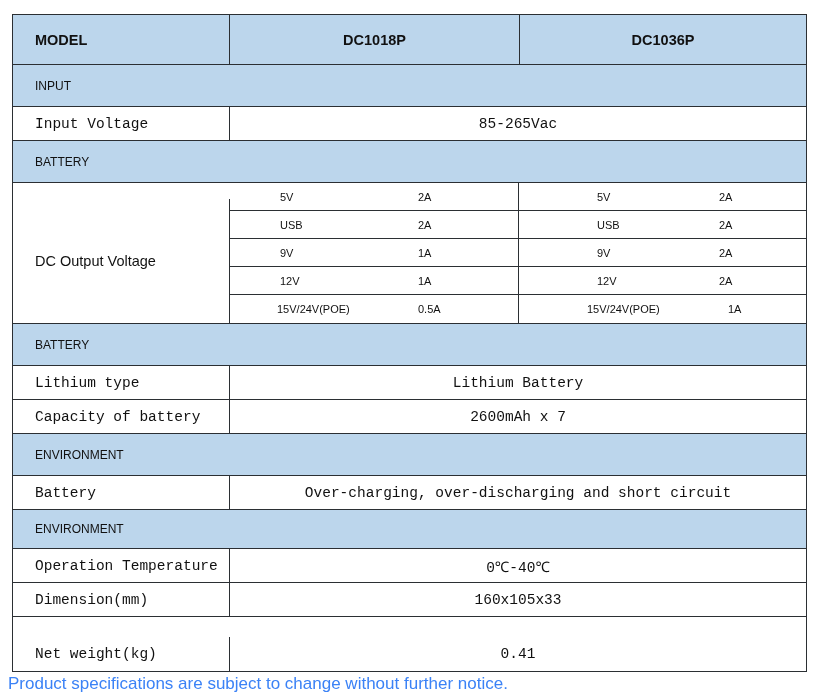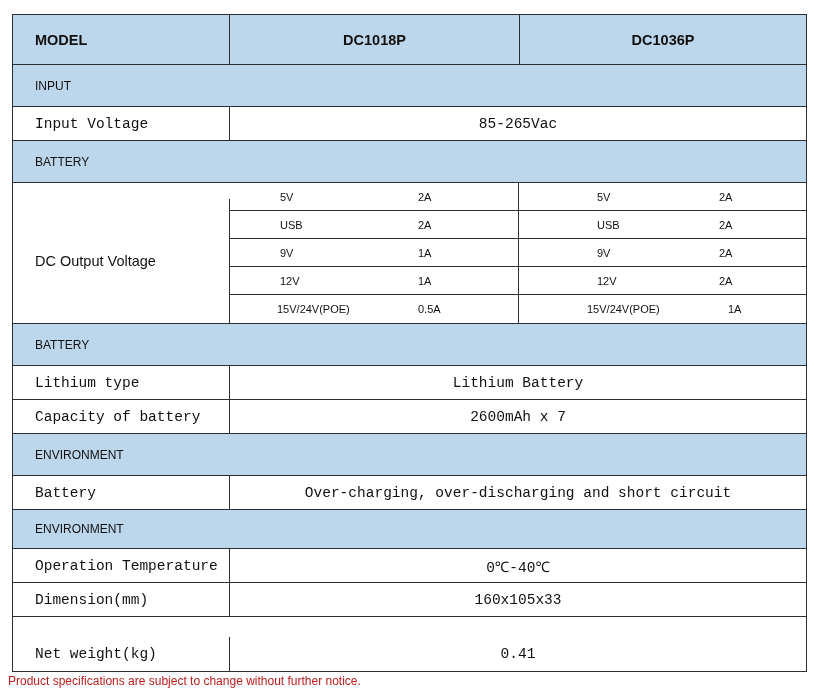--- a/index.html
+++ b/index.html
@@ -32,21 +32,21 @@
   .out-col.c2 { flex: 1; }
   .out-line { height: 28px; display: flex; align-items: center; font-size: 11px;
               border-bottom: 1.5px solid #2b2f33; box-sizing: border-box; position: relative; }
   .out-line:last-child { border-bottom: none; }
   .out-v { position: absolute; }
   .out-a { position: absolute; }
   .c1 .out-v { left: 50px; } .c1 .out-a { left: 188px; }
   .c2 .out-v { left: 78px; } .c2 .out-a { left: 200px; }
   .c1 .out-line.poe .out-v { left: 47px; } .c1 .out-line.poe .out-a { left: 188px; }
   .c2 .out-line.poe .out-v { left: 68px; } .c2 .out-line.poe .out-a { left: 209px; }
-  .footer { position: absolute; left: 8px; top: 674px; font-size: 12px; color: #b91c1c; }
+  .footer { position: absolute; left: 8px; top: 674px; font-size: 17px; color: #3b82f6; }
 </style>
 </head>
 <body>
 
 <div class="spec-table">
 
   <div class="row blue model-row">
     <div class="cell label bold">MODEL</div>
     <div class="cell half">DC1018P</div>
     <div class="cell half-r">DC1036P</div>

